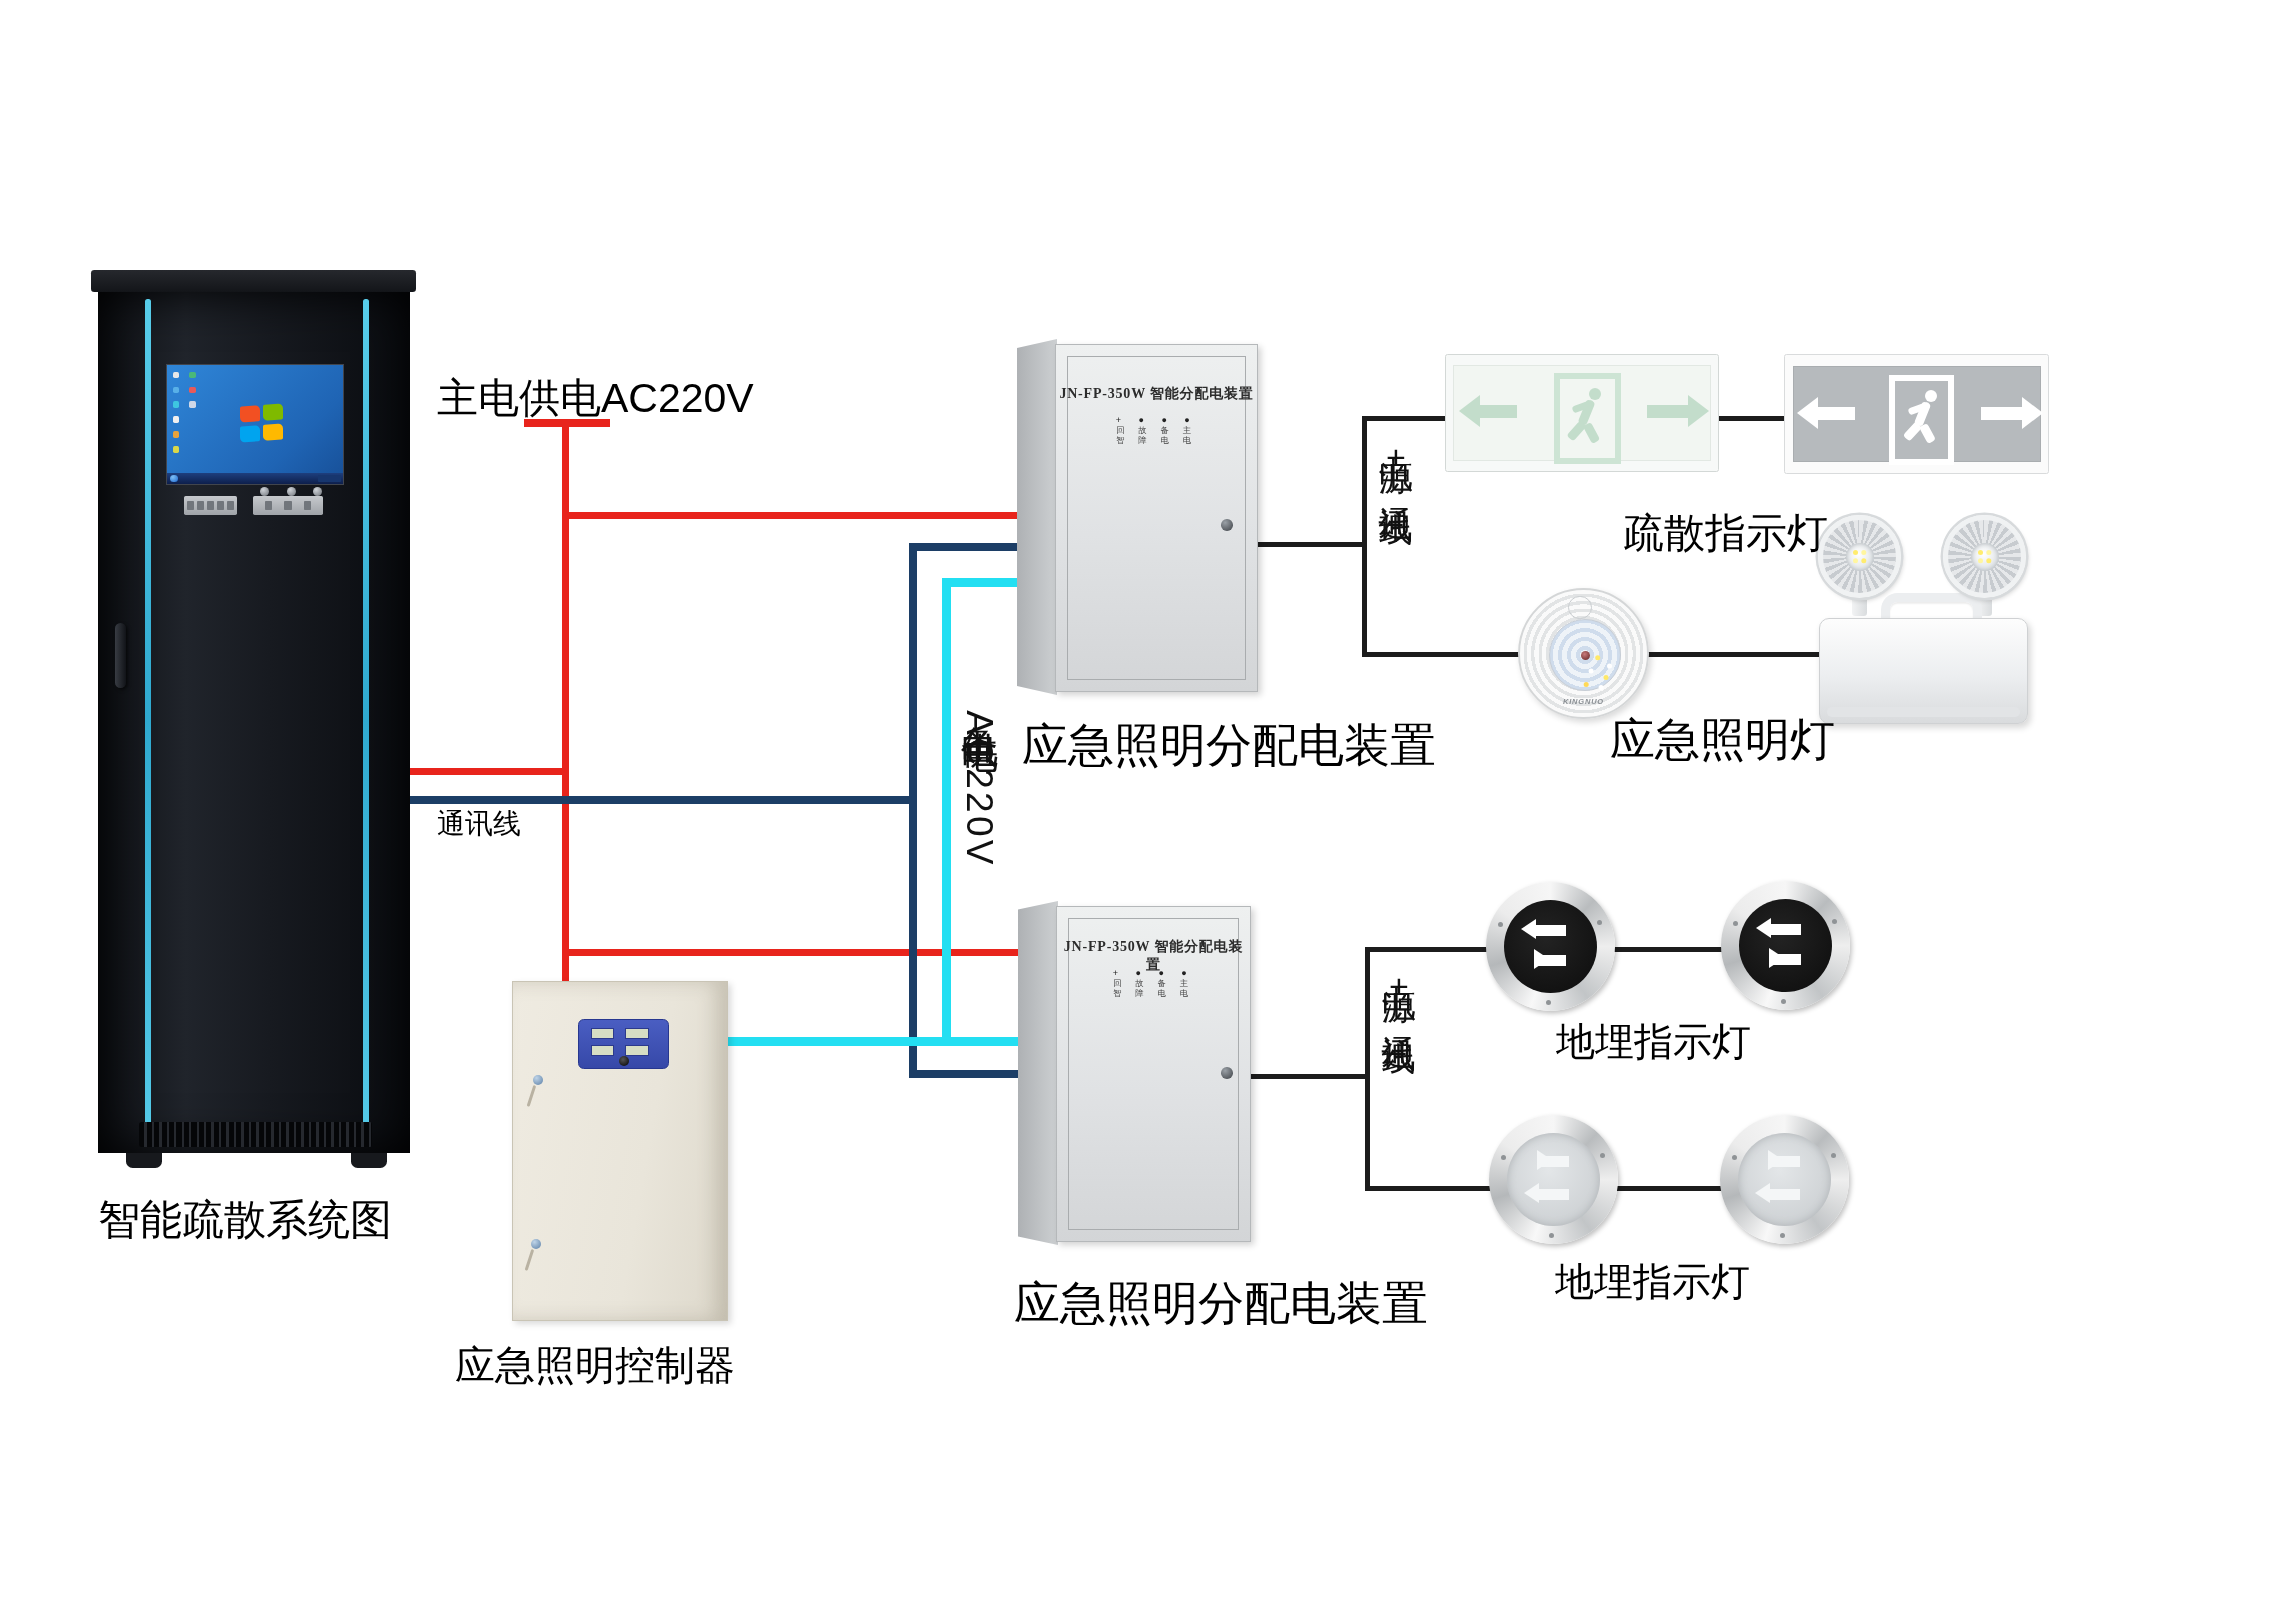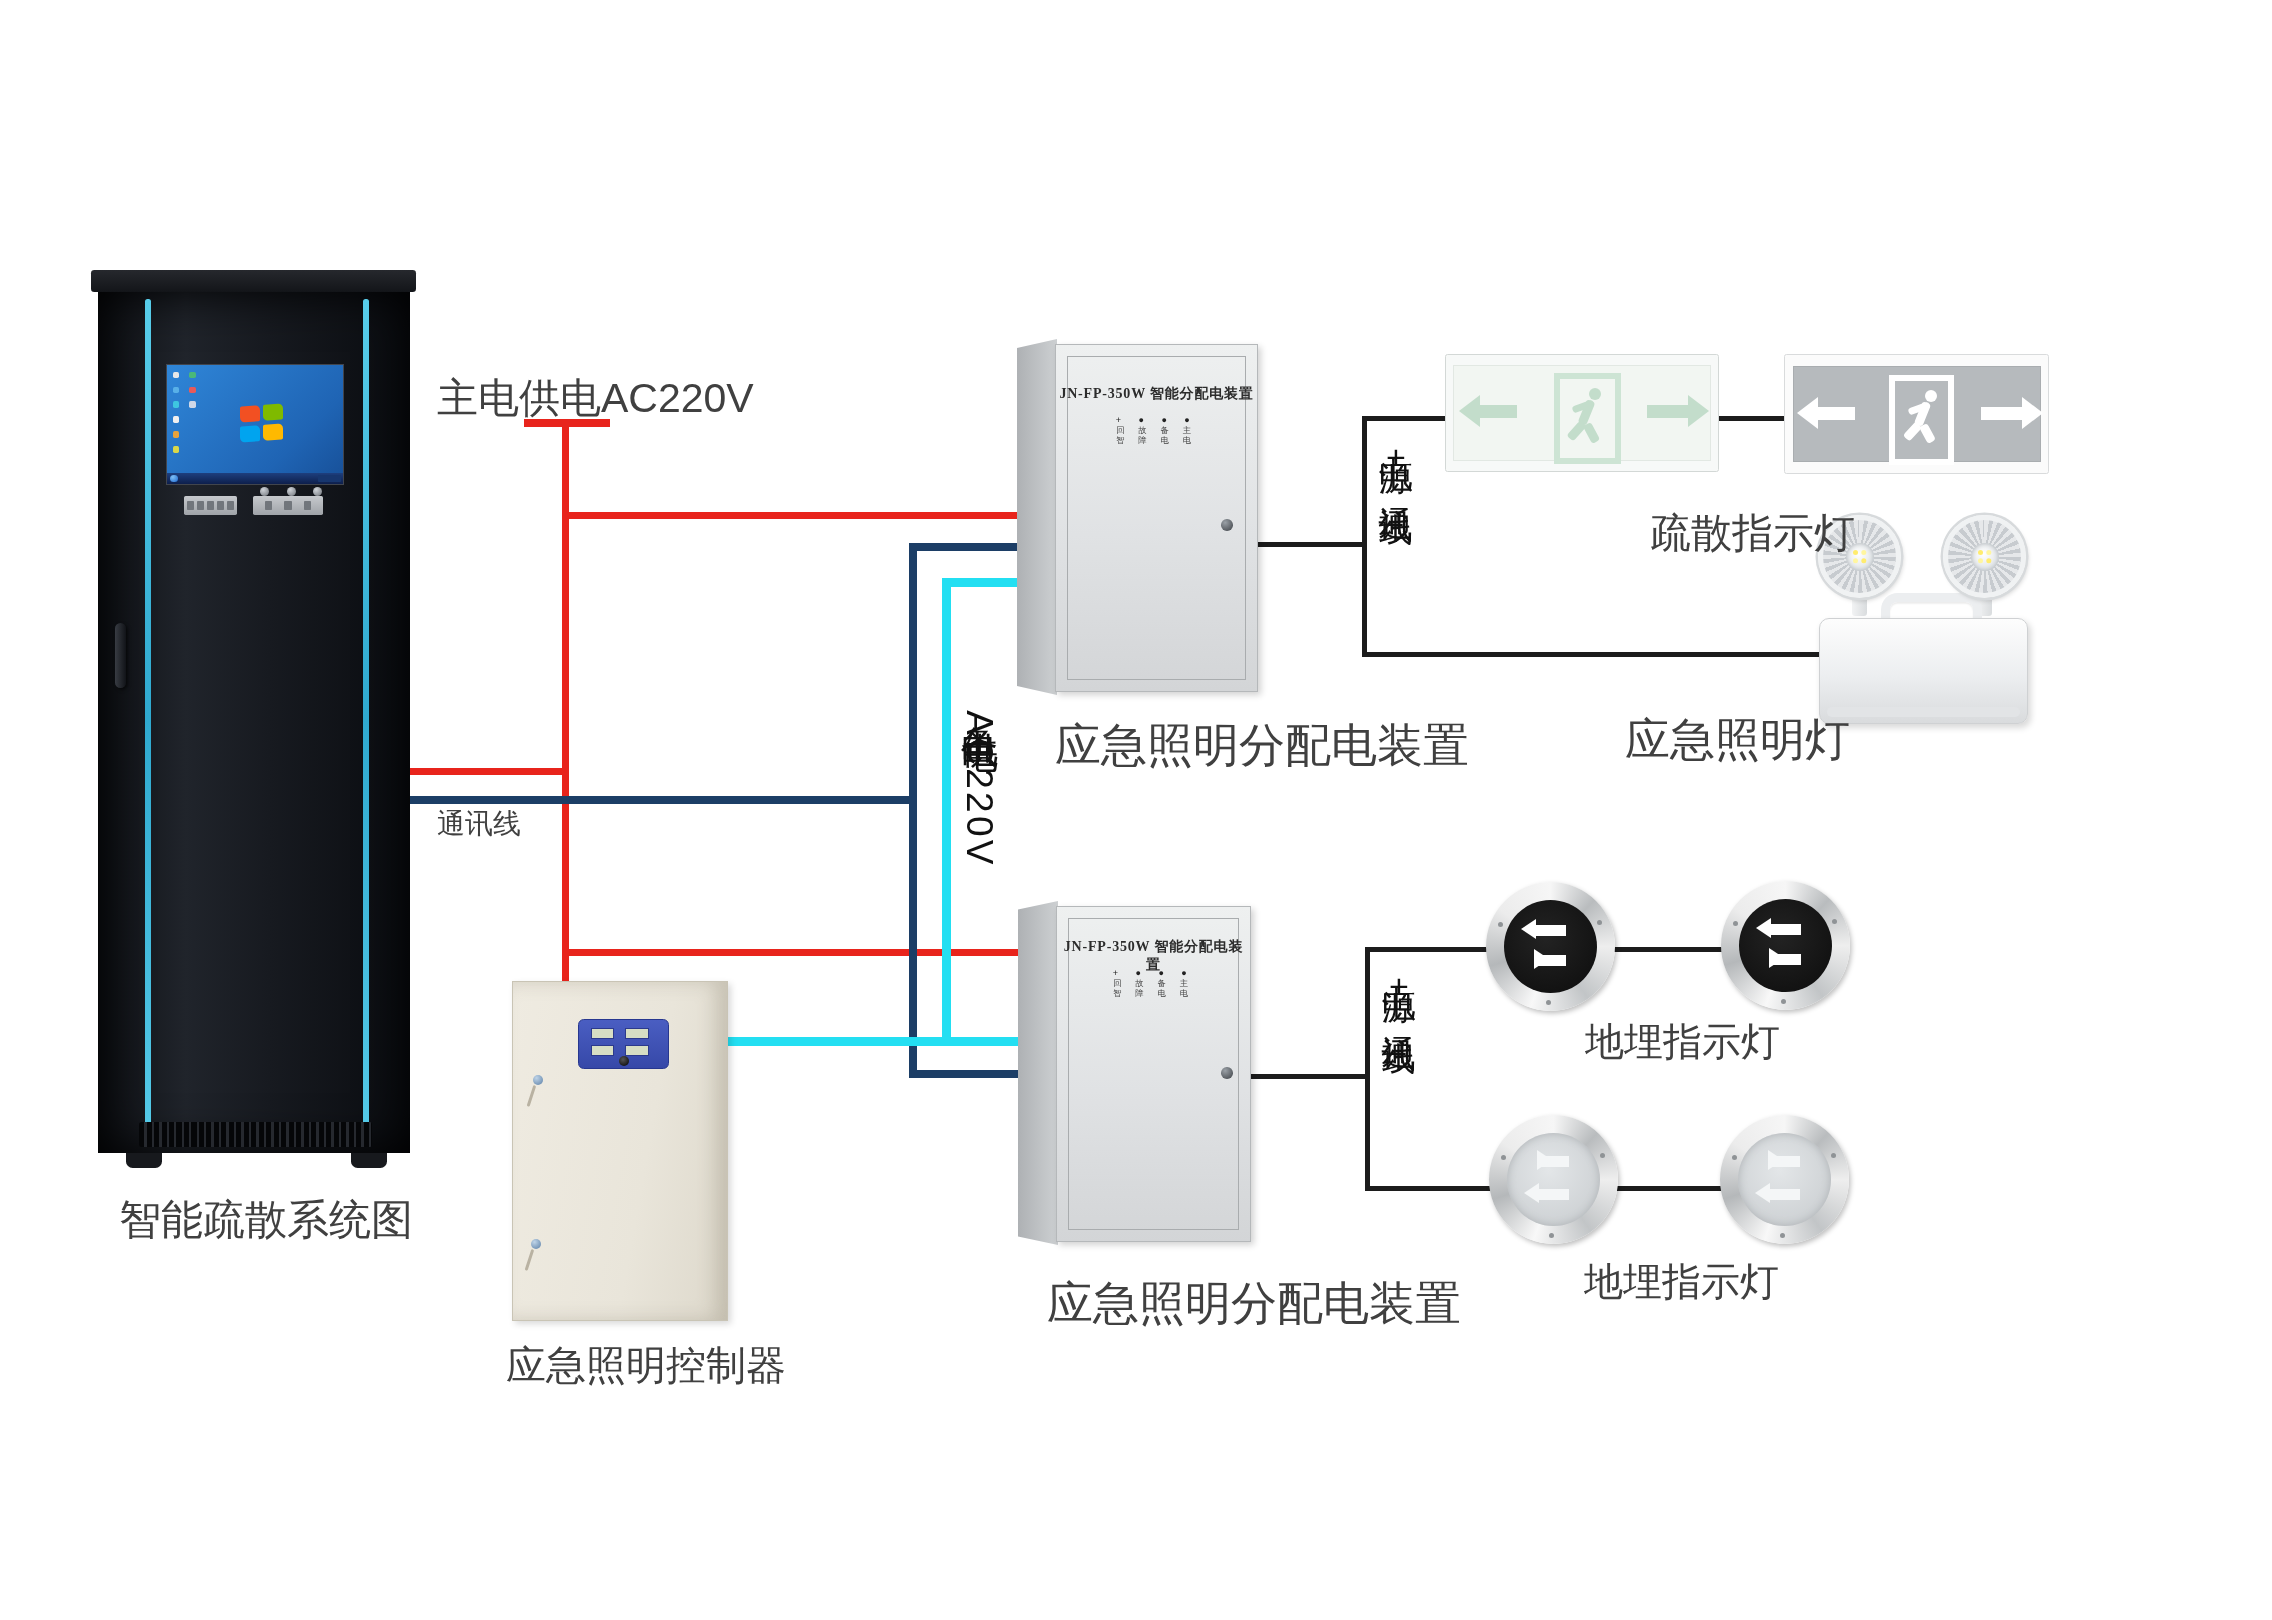--- a/index.html
+++ b/index.html
@@ -5,21 +5,21 @@
   html,body{margin:0;padding:0;background:#ffffff;}
   body{width:2273px;height:1620px;font-family:"Liberation Sans",sans-serif;}
   #stage{position:relative;width:2273px;height:1620px;background:#ffffff;overflow:hidden;}
   
   .wire{position:absolute;z-index:1;}
   .w-red{background:#e8241c;}
   .w-navy{background:#1c3e66;}
   .w-cyan{background:#23dff2;}
   .w-black{background:#1c1c1c;}
   
-  .lbl{position:absolute;z-index:5;color:#404040;text-align:right;font-weight:500;
+  .lbl{position:absolute;z-index:5;color:#000000;text-align:left;font-weight:500;
        font-family:"Liberation Sans",sans-serif;white-space:nowrap;}
   .vlbl{position:absolute;z-index:5;color:#111;writing-mode:vertical-rl;text-orientation:mixed;
         font-weight:500;letter-spacing:3.3px;white-space:nowrap;}
   .vlbl.upright{text-orientation:upright;}
   
   .title{position:absolute;font-family:"DejaVu Serif",serif;font-weight:900;color:#000;
          font-size:84px;letter-spacing:3.3px;-webkit-text-stroke:2.5px #000;z-index:5;}
   
   .cab-cap{position:absolute;background:linear-gradient(180deg,#26282d,#131519);border-radius:3.3px;z-index:2;}
   .cab-body{position:absolute;background:linear-gradient(90deg,#0d0f13,#20242b 28%,#171a20 55%,#0a0c10);z-index:2;box-shadow:inset 0 0 50px #000;}
@@ -273,20 +273,28 @@
       <i style="left:5px;top:32px;width:9px;height:19px;background:#ffffff;transform:rotate(42deg);"></i>
       <i style="left:20px;top:34px;width:9px;height:19px;background:#ffffff;transform:rotate(-28deg);"></i>
     </div>
     <div class="arrowR" style="left:184px;top:45px;">
       <div class="abar" style="left:11.6px;background:#ffffff;"></div>
       <div class="ahead" style="left:53px;border-left:21.5px solid #ffffff;"></div>
     </div>
   </div>
   <div class="lbl" style="left:1623px;top:482px;width:232px;font-size:41px;margin-top:24px;">疏散指示灯</div>
 
+  <div class="clight" style="left:1518px;top:588px;">
+    <div class="sensor"></div>
+    <div class="inner">
+      <div class="leds"></div>
+      <div class="cdot"></div>
+    </div>
+    <div class="brand">KINGNUO</div>
+  </div>
 
   <div class="tstem" style="left:1852px;top:586px;"></div>
   <div class="tstem" style="left:1977px;top:586px;"></div>
   <div class="thandle" style="left:1881px;top:593px;width:83px;height:28px;"></div>
   <div class="thead" style="left:1818px;top:515px;">
     <div class="bulb"></div>
       <div class="led"></div>
   </div>
   <div class="thead" style="left:1943px;top:515px;">
     <div class="bulb"></div>

